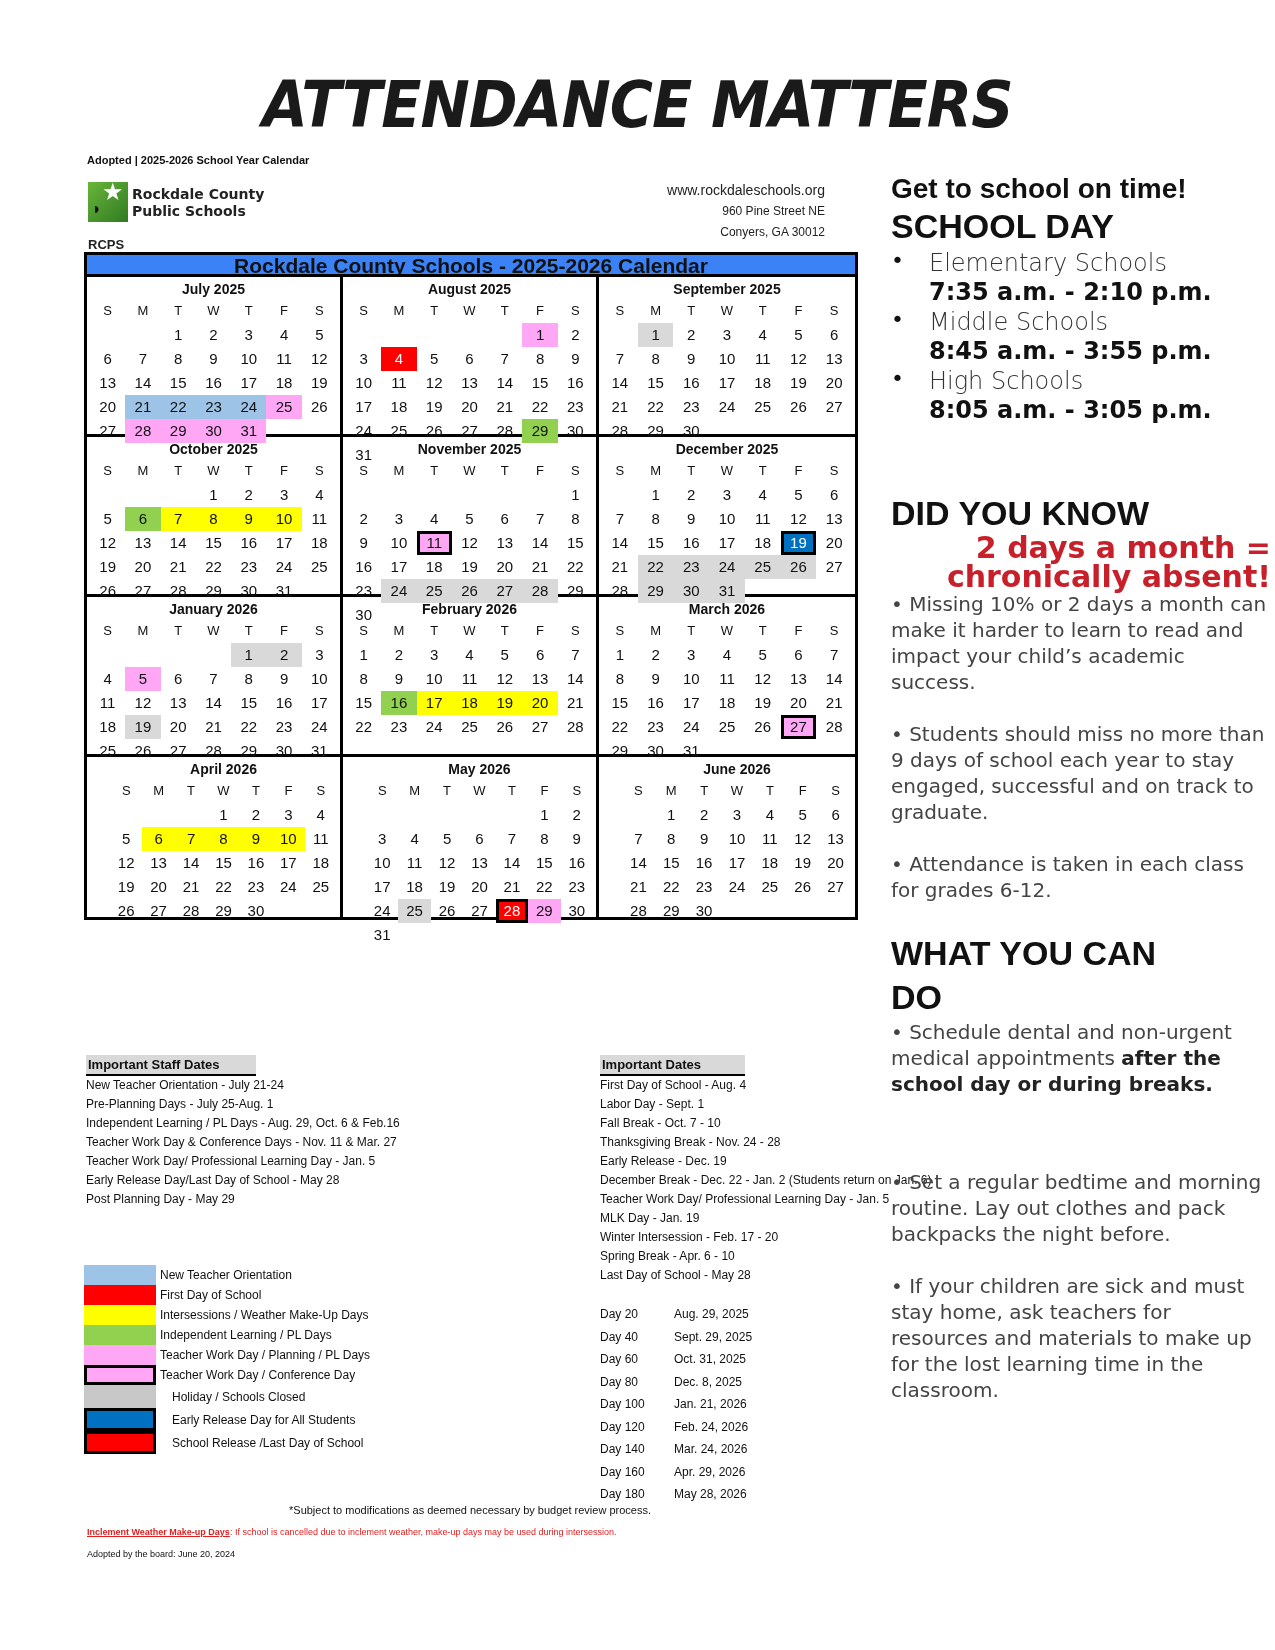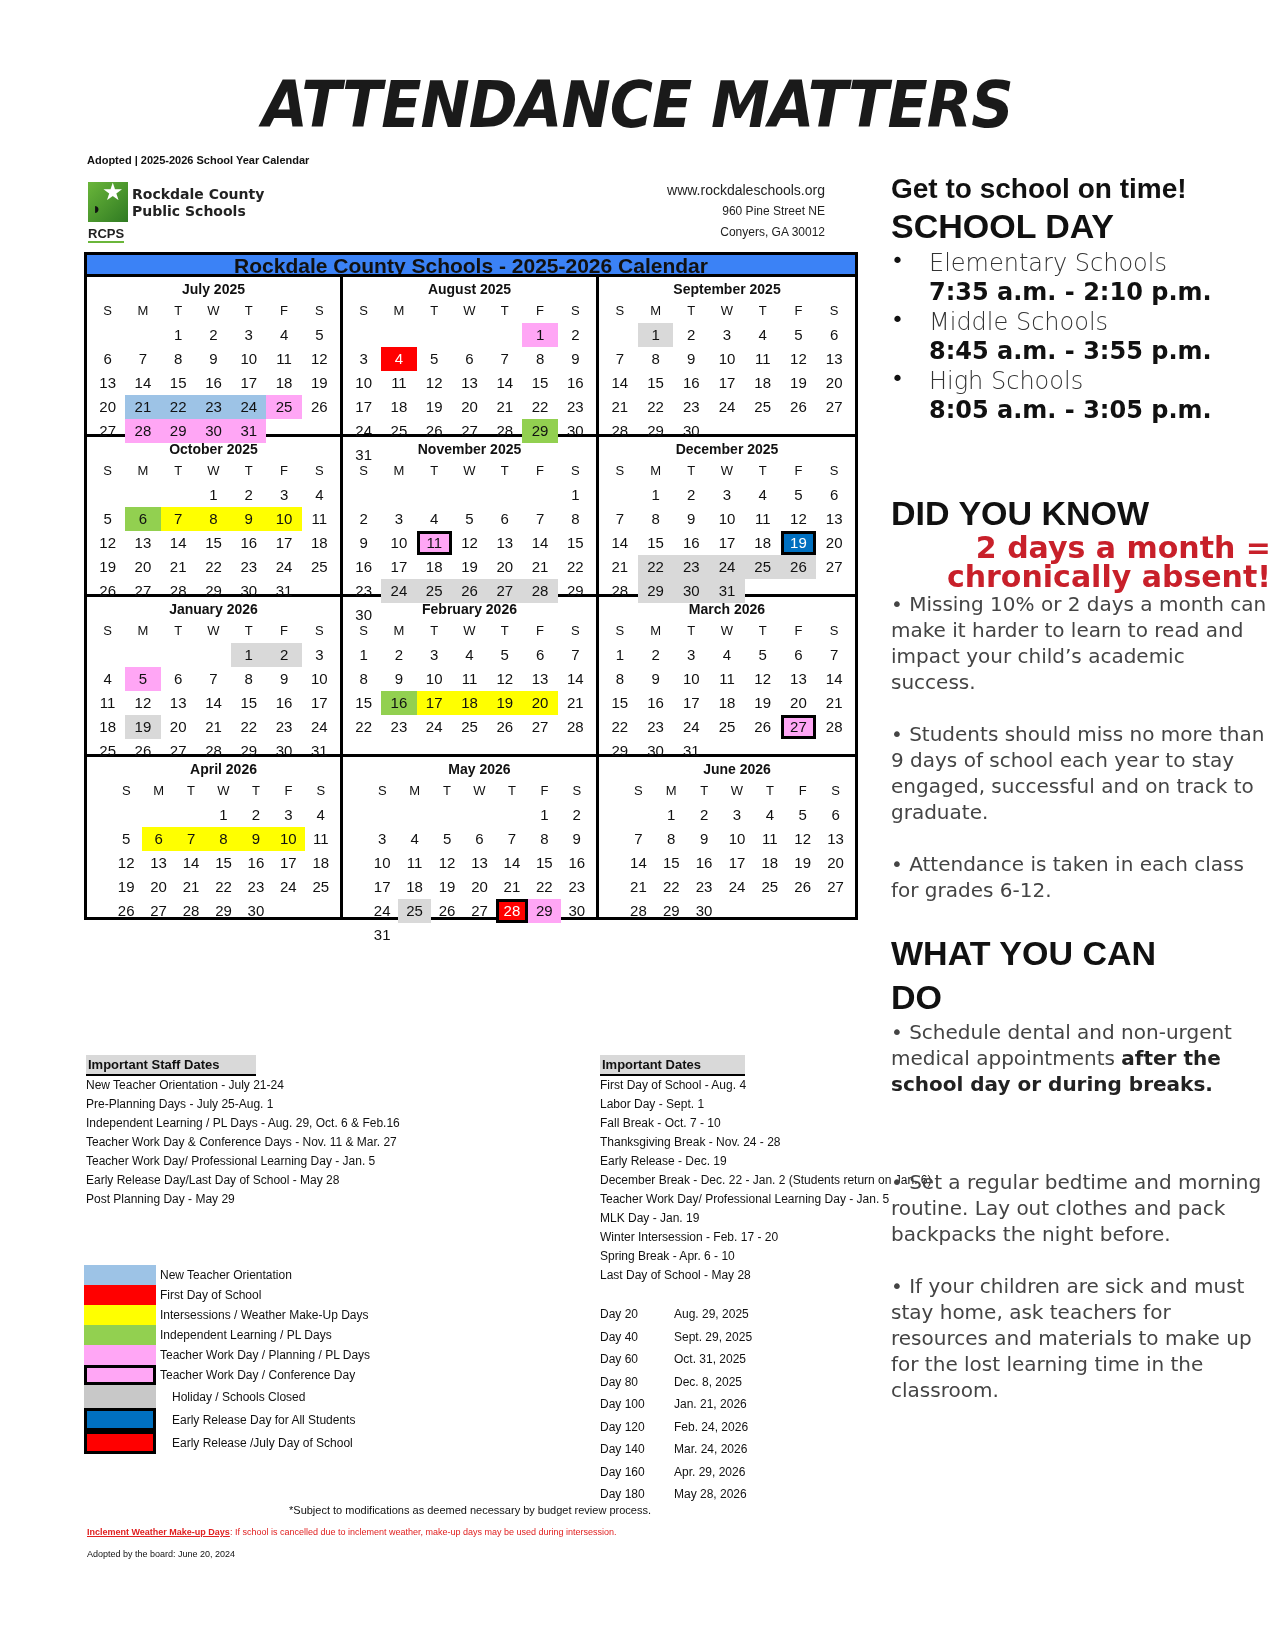--- a/index.html
+++ b/index.html
@@ -5,21 +5,21 @@
   * { box-sizing: border-box; margin: 0; padding: 0; }
   body { width: 1275px; height: 1650px; background: #fff; position: relative; font-family: "Liberation Sans", sans-serif; color: #111; overflow: hidden; }
   .abs { position: absolute; }
   #main-title { left: 0; width: 1275px; top: 68px; text-align: center; font-family: "DejaVu Sans", sans-serif; font-weight: bold; font-style: italic; font-size: 64px; letter-spacing: -1px; color: #1a1a1a; transform: scaleX(0.92); }
   #adopted-line { left: 87px; top: 154px; font-size: 11px; font-weight: bold; }
   #logo { left: 88px; top: 182px; width: 190px; height: 56px; }
   .logo-square { position: absolute; left: 0; top: 0; width: 40px; height: 40px; background: linear-gradient(135deg, #6ab63a, #2f7a22); }
   .logo-star { position: absolute; left: 14px; top: -2px; color: #fff; font-size: 24px; line-height: 1; }
   .logo-swoosh { position: absolute; left: 4px; top: 18px; color: #111; font-size: 16px; }
   .logo-text { position: absolute; left: 44px; top: 4px; font-family: "DejaVu Sans", sans-serif; font-weight: bold; font-size: 14px; line-height: 17px; color: #222; }
-  .logo-rcps { position: absolute; left: 0; top: 44px; font-weight: bold; font-size: 13px; color: #222; border-bottom: 2px solid #6ab63a; }
+  .logo-rcps { position: absolute; left: 0; top: 55px; font-weight: bold; font-size: 13px; color: #222; border-bottom: 2px solid #6ab63a; }
   #contact { left: 600px; top: 180px; width: 225px; text-align: right; font-size: 12px; line-height: 21px; color: #222; }
   #contact .web { font-size: 14px; }
   #calendar { left: 84px; top: 252px; width: 774px; border: 3px solid #000; }
   #cal-header { background: #3b82f6; text-align: center; font-size: 21px; font-weight: bold; height: 22px; line-height: 22px; overflow: hidden; border-bottom: 3px solid #000; color: #111; }
   .cal-grid { display: grid; grid-template-columns: 1fr 1fr 1fr; }
   .month { border-right: 3px solid #000; border-bottom: 3px solid #000; height: 160px; padding: 2px 3px 0 3px; }
   .month:nth-child(3n) { border-right: none; }
   .month.lastrow { border-bottom: none; margin-left: 20px; }
   .month-title { text-align: center; font-weight: bold; font-size: 14px; height: 20px; line-height: 20px; }
   .days { display: grid; grid-template-columns: repeat(7, 1fr); }
@@ -693,21 +693,21 @@
     <div class="leg-row tall">
       <div class="swatch" style="background: rgb(200, 200, 200);"></div>
       <span>Holiday / Schools Closed</span>
     </div>
     <div class="leg-row tall">
       <div class="swatch bord" style="background: rgb(0, 112, 192);"></div>
       <span>Early Release Day for All Students</span>
     </div>
     <div class="leg-row tall">
       <div class="swatch bord" style="background: rgb(255, 0, 0);"></div>
-      <span>Early Release /July Day of School</span>
+      <span>School Release /Last Day of School</span>
     </div>
   </div>
 
 <div id="day-counts" class="abs">
     <div class="dc-row">
       <span class="dc-label">Day 20</span>
       <span>Aug. 29, 2025</span>
     </div>
     <div class="dc-row">
       <span class="dc-label">Day 40</span>

